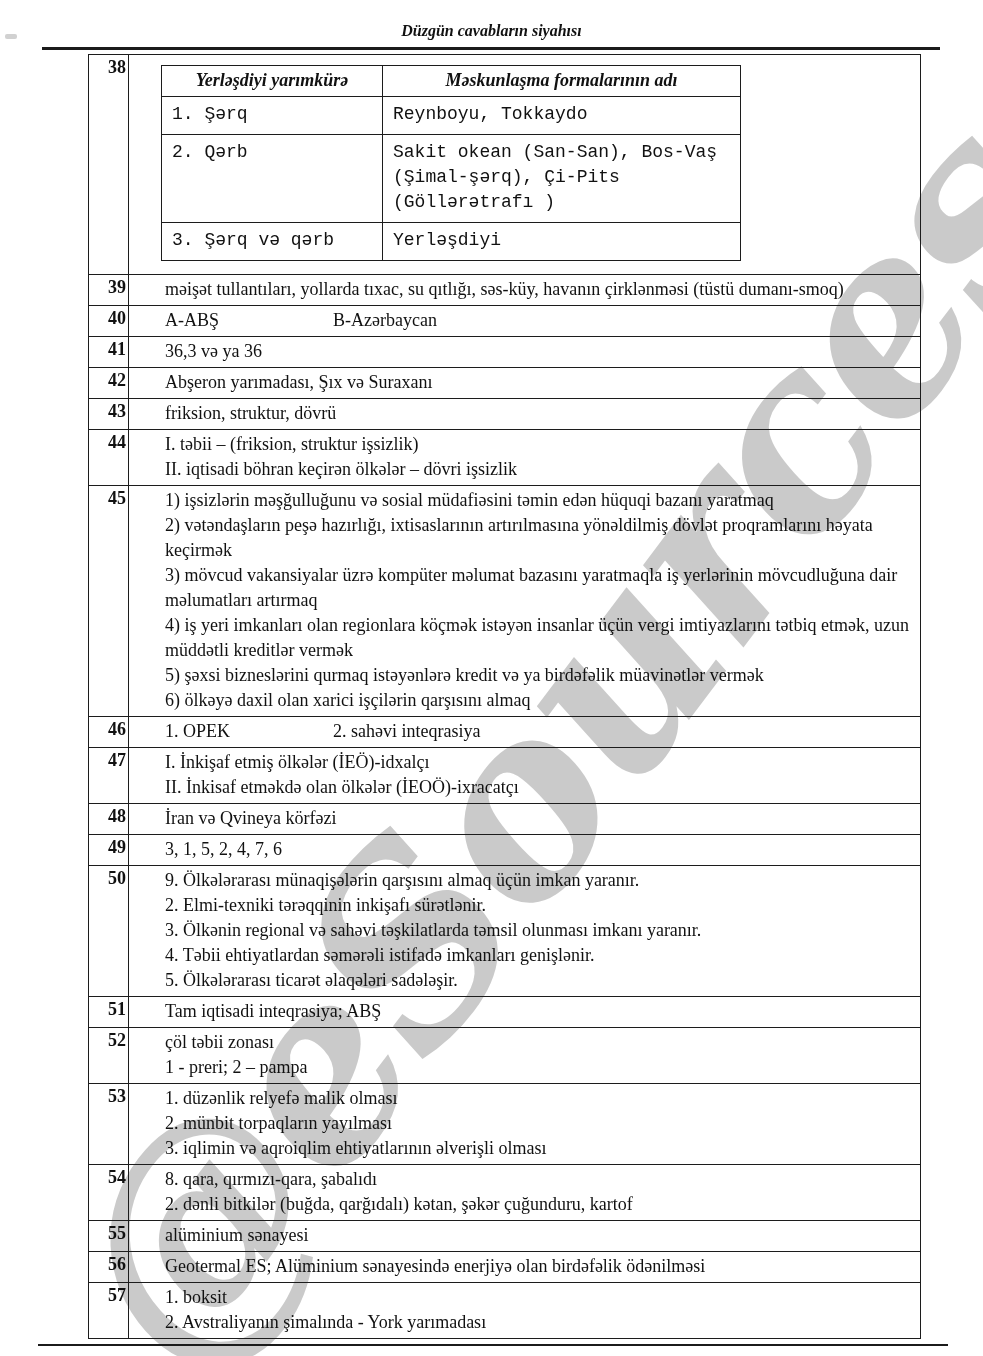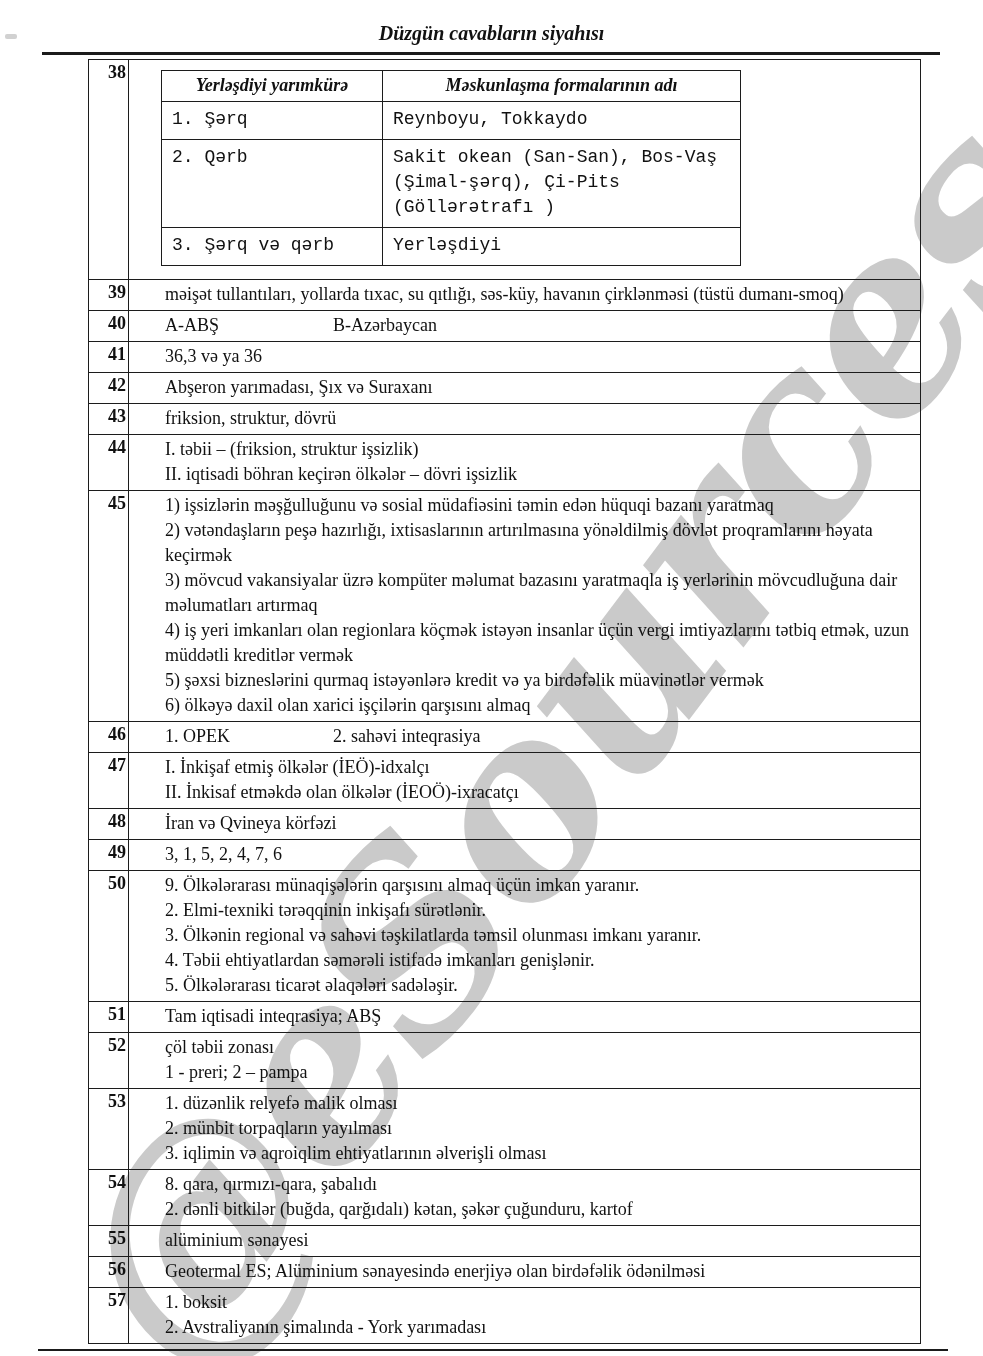--- a/index.html
+++ b/index.html
@@ -29,21 +29,21 @@
     pointer-events:none;
   }
   .content-layer{position:relative;z-index:1;}
   .scan-artifact{
     position:absolute;left:5px;top:34px;width:12px;height:5px;
     background:#b9b9b9;border-radius:2px;opacity:.65;z-index:1;
   }
   .page-title{
     margin:0;padding-top:22px;
     text-align:center;
-    font-size:20px;
+    font-size:16px;
     font-weight:bold;
     font-style:italic;
   }
   .top-rule{
     margin:7px 0 0 42px;
     width:898px;height:3px;
     background:#1b1b1b;
   }
   table.main{
     border-collapse:collapse;

